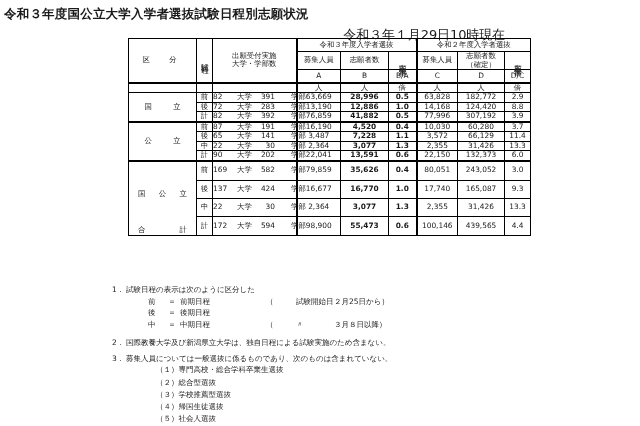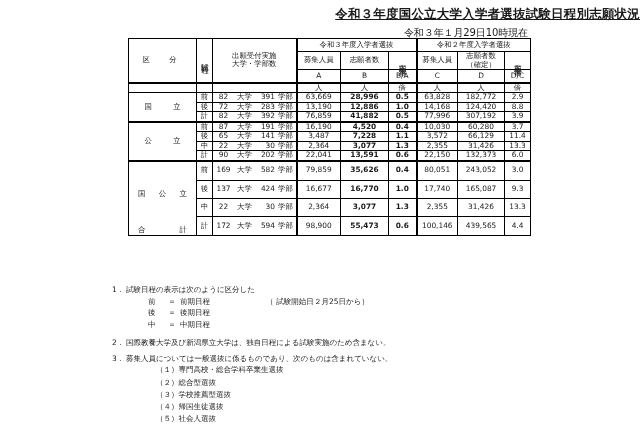--- a/index.html
+++ b/index.html
@@ -11,33 +11,32 @@
     font-family: "DejaVu Sans", "Liberation Sans", sans-serif;
     color: #1a1a1a;
     position: relative;
     overflow: hidden;
   }
 
   .page { position: relative; width: 640px; height: 426px; }
 
   .doc-title {
     position: absolute;
-    top: 6px; left: 12px; right: 0;
-    text-align: right;
+    top: 6px; left: 4px; right: 0;
+    text-align: left;
     font-size: 12.5px;
     font-weight: bold;
     letter-spacing: 0.2px;
-    text-decoration: underline;
   }
 
   .asof {
     position: absolute;
     top: 26px;
-    right: 112px;
-    font-size: 10px;
+    right: 135px;
+    font-size: 13px;
     letter-spacing: -0.1px;
   }
 
   
   .tbl-wrap {
     position: absolute;
     left: 128px;
     top: 38px;
     width: 388px;
   }
@@ -76,24 +75,24 @@
   td.num { text-align: right; padding-right: 5px; font-size: 7.4px; }
   td.num.bold { font-weight: bold; }
   td.unit { text-align: right; padding-right: 5px; font-size: 7.4px; }
 
   td.univ {
     text-align: right;
     padding-right: 4px;
     font-size: 7.4px;
     white-space: nowrap;
   }
-  .uv-n { display: inline-block; min-width: 21px; text-align: center; }
+  .uv-n { display: inline-block; min-width: 21px; text-align: left; }
   .uv-u { display: inline-block; width: 20px; text-align: left; padding-left: 3px; }
   .uv-n2 { display: inline-block; min-width: 21px; text-align: right; }
-  .uv-u2 { display: inline-block; width: 21px; text-align: left; padding-left: 3px; }
+  .uv-u2 { display: inline-block; width: 21px; text-align: left; padding-left: 16px; }
 
   .daytei { font-size: 7.4px; }
 
   
   .hr-top td { height: 13px; }
   .hr-mid td { height: 13px; }
   .hr-sym td { height: 13px; }
 
   .two-line { line-height: 1.1; }
 
@@ -114,21 +113,21 @@
     display: flex;
     padding-left: 36px;
     line-height: 1.55;
     white-space: nowrap;
   }
   .sub-a { width: 16px; }
   .sub-eq { width: 16px; text-align: center; }
   .sub-b { width: 86px; }
   .sub-c { }
   .paren-l { display: inline-block; width: 10px; }
-  .ditto { display: inline-block; width: 38px; text-align: center; font-style: normal; }
+  .ditto { display: inline-block; width: 38px; text-align: left; font-style: normal; margin-left: 20px; }
   .enum-row { padding-left: 44px; line-height: 1.62; }
   .gap-1 { height: 9px; }
   .gap-2 { height: 8px; }
 </style>
 </head>
 <body>
 
 <div class="page">
 
   <div class="doc-title">令和３年度国公立大学入学者選抜試験日程別志願状況</div>
@@ -330,20 +329,21 @@
           </div>
           <div class="sub-row">
             <span class="sub-a">後</span>
             <span class="sub-eq">＝</span>
             <span class="sub-b">後期日程</span>
           </div>
           <div class="sub-row">
             <span class="sub-a">中</span>
             <span class="sub-eq">＝</span>
             <span class="sub-b">中期日程</span>
+            <span class="sub-c"><span class="paren-l">（</span><span class="ditto">〃</span><span>３月８日以降</span><span>）</span></span>
           </div>
         </div></div>
       <div class="gap-1"></div>
       <div class="note"><span class="note-num">2．</span><span class="note-body">国際教養大学及び新潟県立大学は、独自日程による試験実施のため含まない。</span></div>
       <div class="gap-2"></div>
       <div class="note"><span class="note-num">3．</span><span class="note-body">募集人員については一般選抜に係るものであり、次のものは含まれていない。</span><div class="sub-list">
           <div class="enum-row">（１）専門高校・総合学科卒業生選抜</div>
           <div class="enum-row">（２）総合型選抜</div>
           <div class="enum-row">（３）学校推薦型選抜</div>
           <div class="enum-row">（４）帰国生徒選抜</div>

